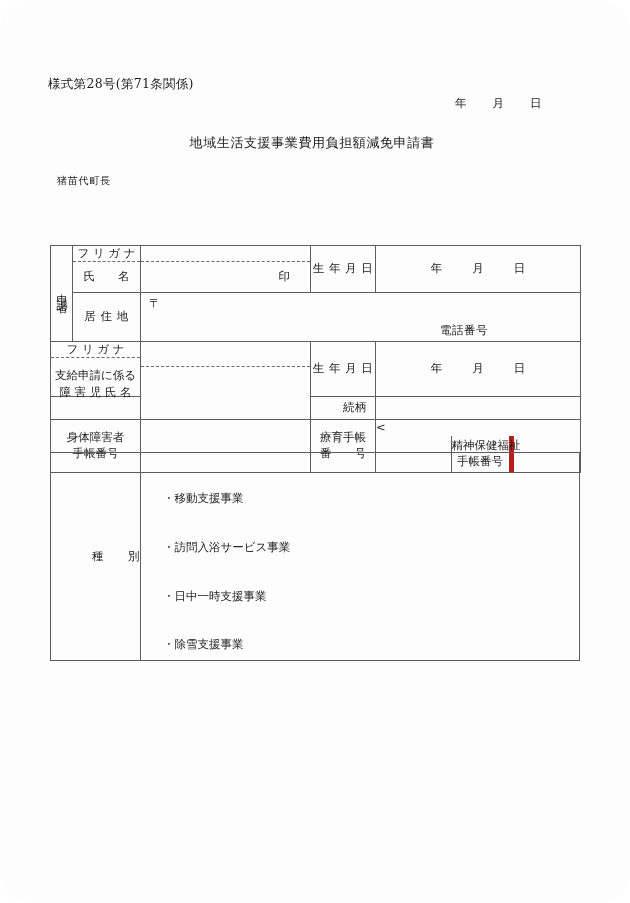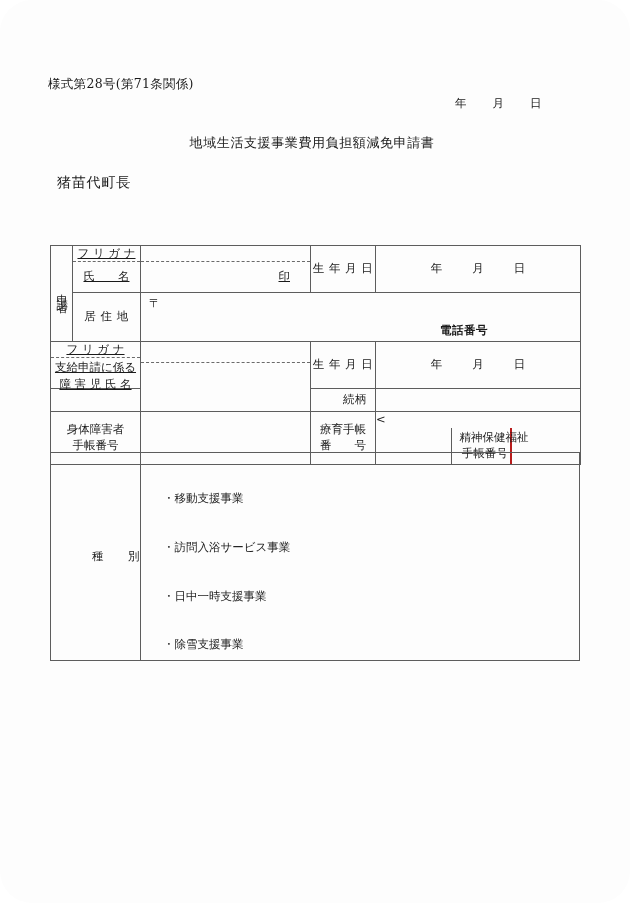--- a/index.html
+++ b/index.html
@@ -45,21 +45,21 @@
     top: 134px;
     width: 624px;
     text-align: center;
     font-size: 13px;
     letter-spacing: 0.6px;
   }
   .addressee {
     position: absolute;
     left: 57px;
     top: 174px;
-    font-size: 14px;
+    font-size: 10px;
     letter-spacing: 0.8px;
   }
   .body-text {
     position: absolute;
     left: 68px;
     top: 209px;
     font-size: 12.5px;
     letter-spacing: 0.15px;
     white-space: nowrap;
   }
@@ -104,21 +104,20 @@
     text-orientation: upright;
     display: inline-block;
     letter-spacing: 4px;
     line-height: 1;
     font-size: 11.5px;
   }
 
   
   .split-cell {
     padding: 0 !important;
-    text-decoration: underline;
   }
   .split-top {
     height: 16px;
     border-bottom: 1px dashed #6a6a6a;
     box-sizing: border-box;
     display: flex;
     align-items: center;
   }
   .split-bot {
     height: 30px;
@@ -151,21 +150,20 @@
     left: 8px;
     top: 3px;
     font-size: 11.5px;
   }
   .postal .tel {
     position: absolute;
     right: 92px;
     bottom: 2px;
     font-size: 11.5px;
     letter-spacing: 0.5px;
-    font-weight: bold;
   }
 
   .two-line {
     text-align: center;
     white-space: nowrap;
     line-height: 1.45;
   }
 
   .kind-list {
     padding: 6px 0 6px 22px;
@@ -224,21 +222,21 @@
         <td class="lbl">居 住 地</td>
         <td class="postal" colspan="3">
           <span class="mark">〒</span>
           <span class="tel">電話番号</span>
         </td>
       </tr>
 
       <tr>
         <td class="split-cell" colspan="2">
           <div class="split-top c">フ リ ガ ナ</div>
-          <div class="split-bot c two-line" style="display:block;padding-top:1px;">
+          <div class="split-bot c two-line" style="display:block;padding-top:1px;margin-top:8px;">
             <div>支給申請に係る</div>
             <div>障 害 児 氏 名</div>
           </div>
         </td>
         <td class="split-cell" rowspan="2">
           <div class="split-top"></div>
           <div class="split-bot" style="height:44px;"></div>
         </td>
         <td class="lbl">生 年 月 日</td>
         <td class="ymd">
@@ -265,21 +263,21 @@
         <td style="padding:0">
           &lt;<table style="width:100%;border-collapse:collapse;table-layout:fixed;">
             <colgroup>
                 <col style="width:75px">
                 <col style="width:60px">
                 <col>
               </colgroup>
             <tbody>
                 <tr>
               <td style="border:none;height:36px;"></td>
-              <td class="two-line" style="border-left:1px solid #5d5d5d;border-right:2px solid #b91c1c;border-top:none;border-bottom:none;width:78px;padding-left:8px;">
+              <td class="two-line" style="border-left:1px solid #5d5d5d;border-right:5px solid #b91c1c;border-top:none;border-bottom:none;width:78px;">
                 <div>精神保健福祉</div>
                 <div>手帳番号</div>
               </td>
               <td style="border:none;"></td>
             </tr>
           </tbody>
             </table>
         </td>
       </tr>
     </tbody>

